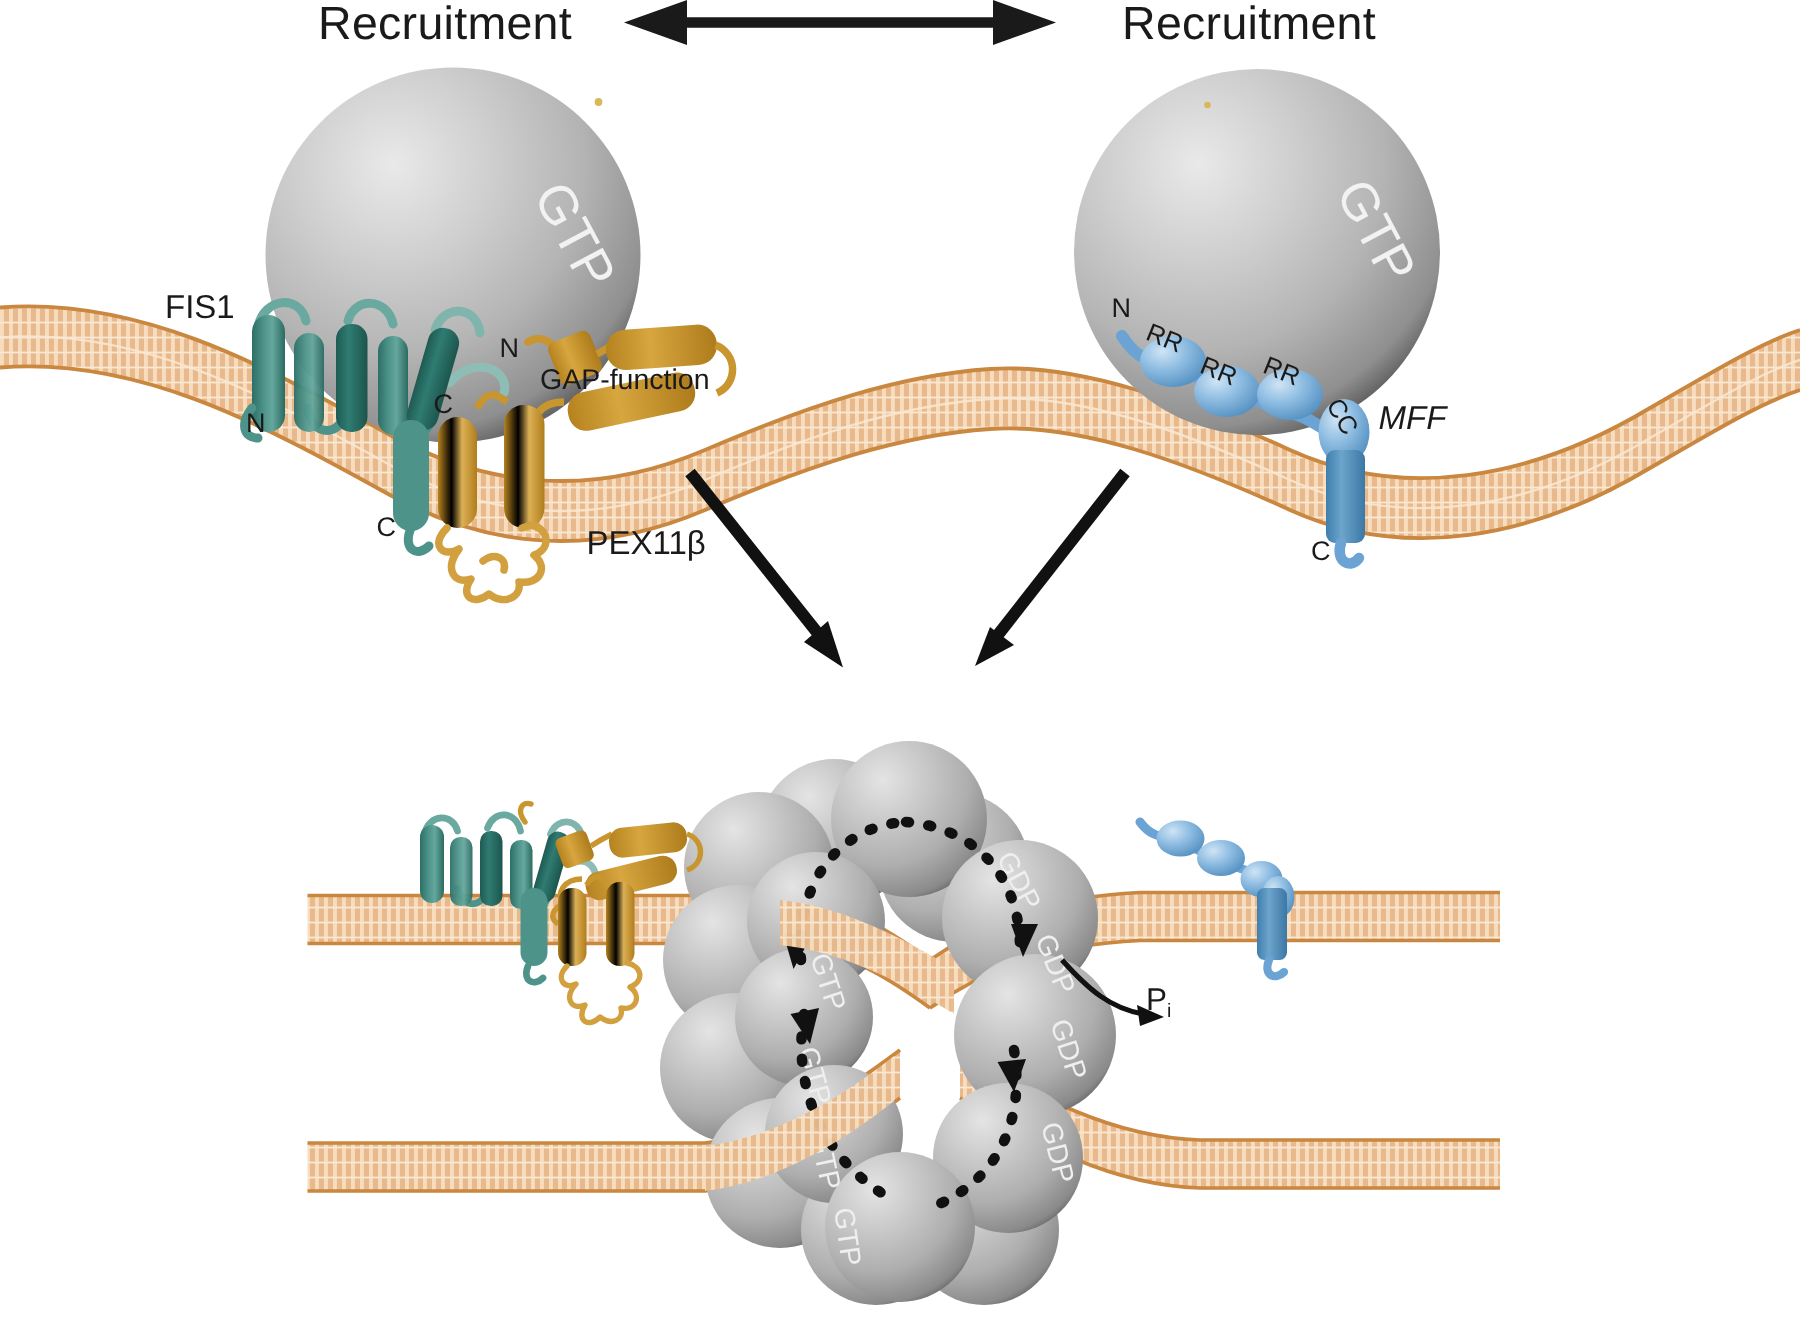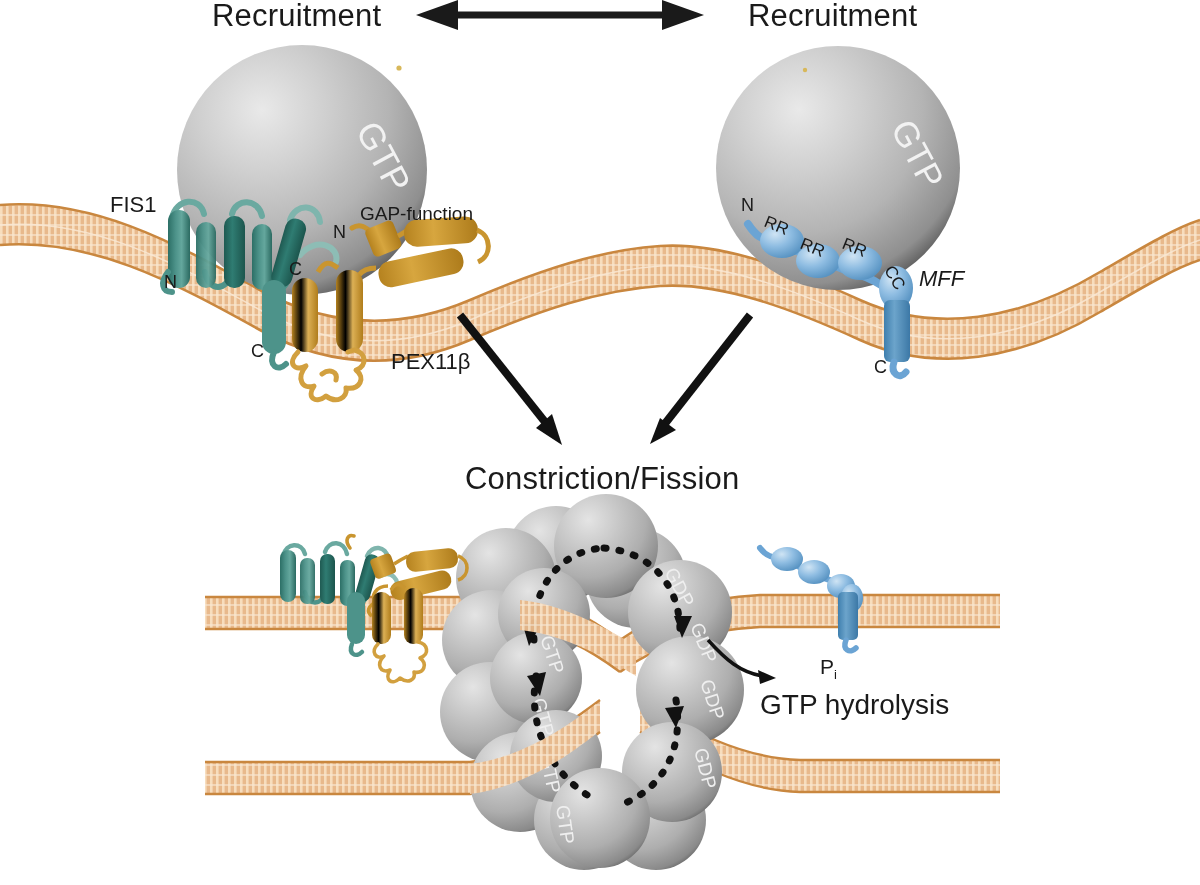--- a/index.html
+++ b/index.html
@@ -5,21 +5,21 @@
 <style>
   html,body{margin:0;padding:0;background:#ffffff;}
   body{width:1200px;height:885px;font-family:"Liberation Sans",sans-serif;overflow:hidden;}
   #stage{position:relative;width:1200px;height:885px;background:#fff;}
   svg.layer{position:absolute;left:0;top:0;width:1200px;height:885px;}
   .lbl{position:absolute;color:#1a1a1a;font-family:"Liberation Sans",sans-serif;white-space:nowrap;}
   .t-recruit{font-size:31px;letter-spacing:.2px;}
   .t-cf{font-size:31px;letter-spacing:.2px;}
   .t-hyd{font-size:28px;}
   .t-name{font-size:22px;}
-  .t-gap{font-size:19px;}
+  .t-gap{font-size:19px;margin-top:40px;}
   .t-term{font-size:18px;}
   .t-pi{font-size:21px;}
   .t-pi sub{font-size:13px;}
 </style>
 </head>
 <body>
 
 <div id="stage">
 
   <svg class="layer" viewBox="0 0 1200 885">
@@ -353,20 +353,18 @@
   <div class="lbl t-name" style="left:391px;top:349px;">PEX11β</div>
 
   <div class="lbl t-term" style="left:741px;top:195px;">N</div>
   <div class="lbl t-name" style="left:919px;top:266px;font-style:italic;">MFF</div>
   <div class="lbl t-term" style="left:874px;top:357px;">C</div>
   <div class="lbl" style="left:764px;top:216px;font-size:17px;transform:rotate(22deg);">RR</div>
   <div class="lbl" style="left:800px;top:238px;font-size:17px;transform:rotate(22deg);">RR</div>
   <div class="lbl" style="left:842px;top:238px;font-size:17px;transform:rotate(22deg);">RR</div>
   <div class="lbl" style="left:882px;top:268px;font-size:17px;transform:rotate(60deg);">CC</div>
 
-  <div class="lbl t-cf" style="left:465px;top:461px;">Constriction/Fission</div>
-
-  <div class="lbl t-pi" style="left:820px;top:655px;">
+
+  <div class="lbl t-pi" style="left:764px;top:655px;">
     <span>P</span><sub>i</sub>
   </div>
-  <div class="lbl t-hyd" style="left:760px;top:689px;">GTP hydrolysis</div>
 
 </div>
 
 </body></html>

